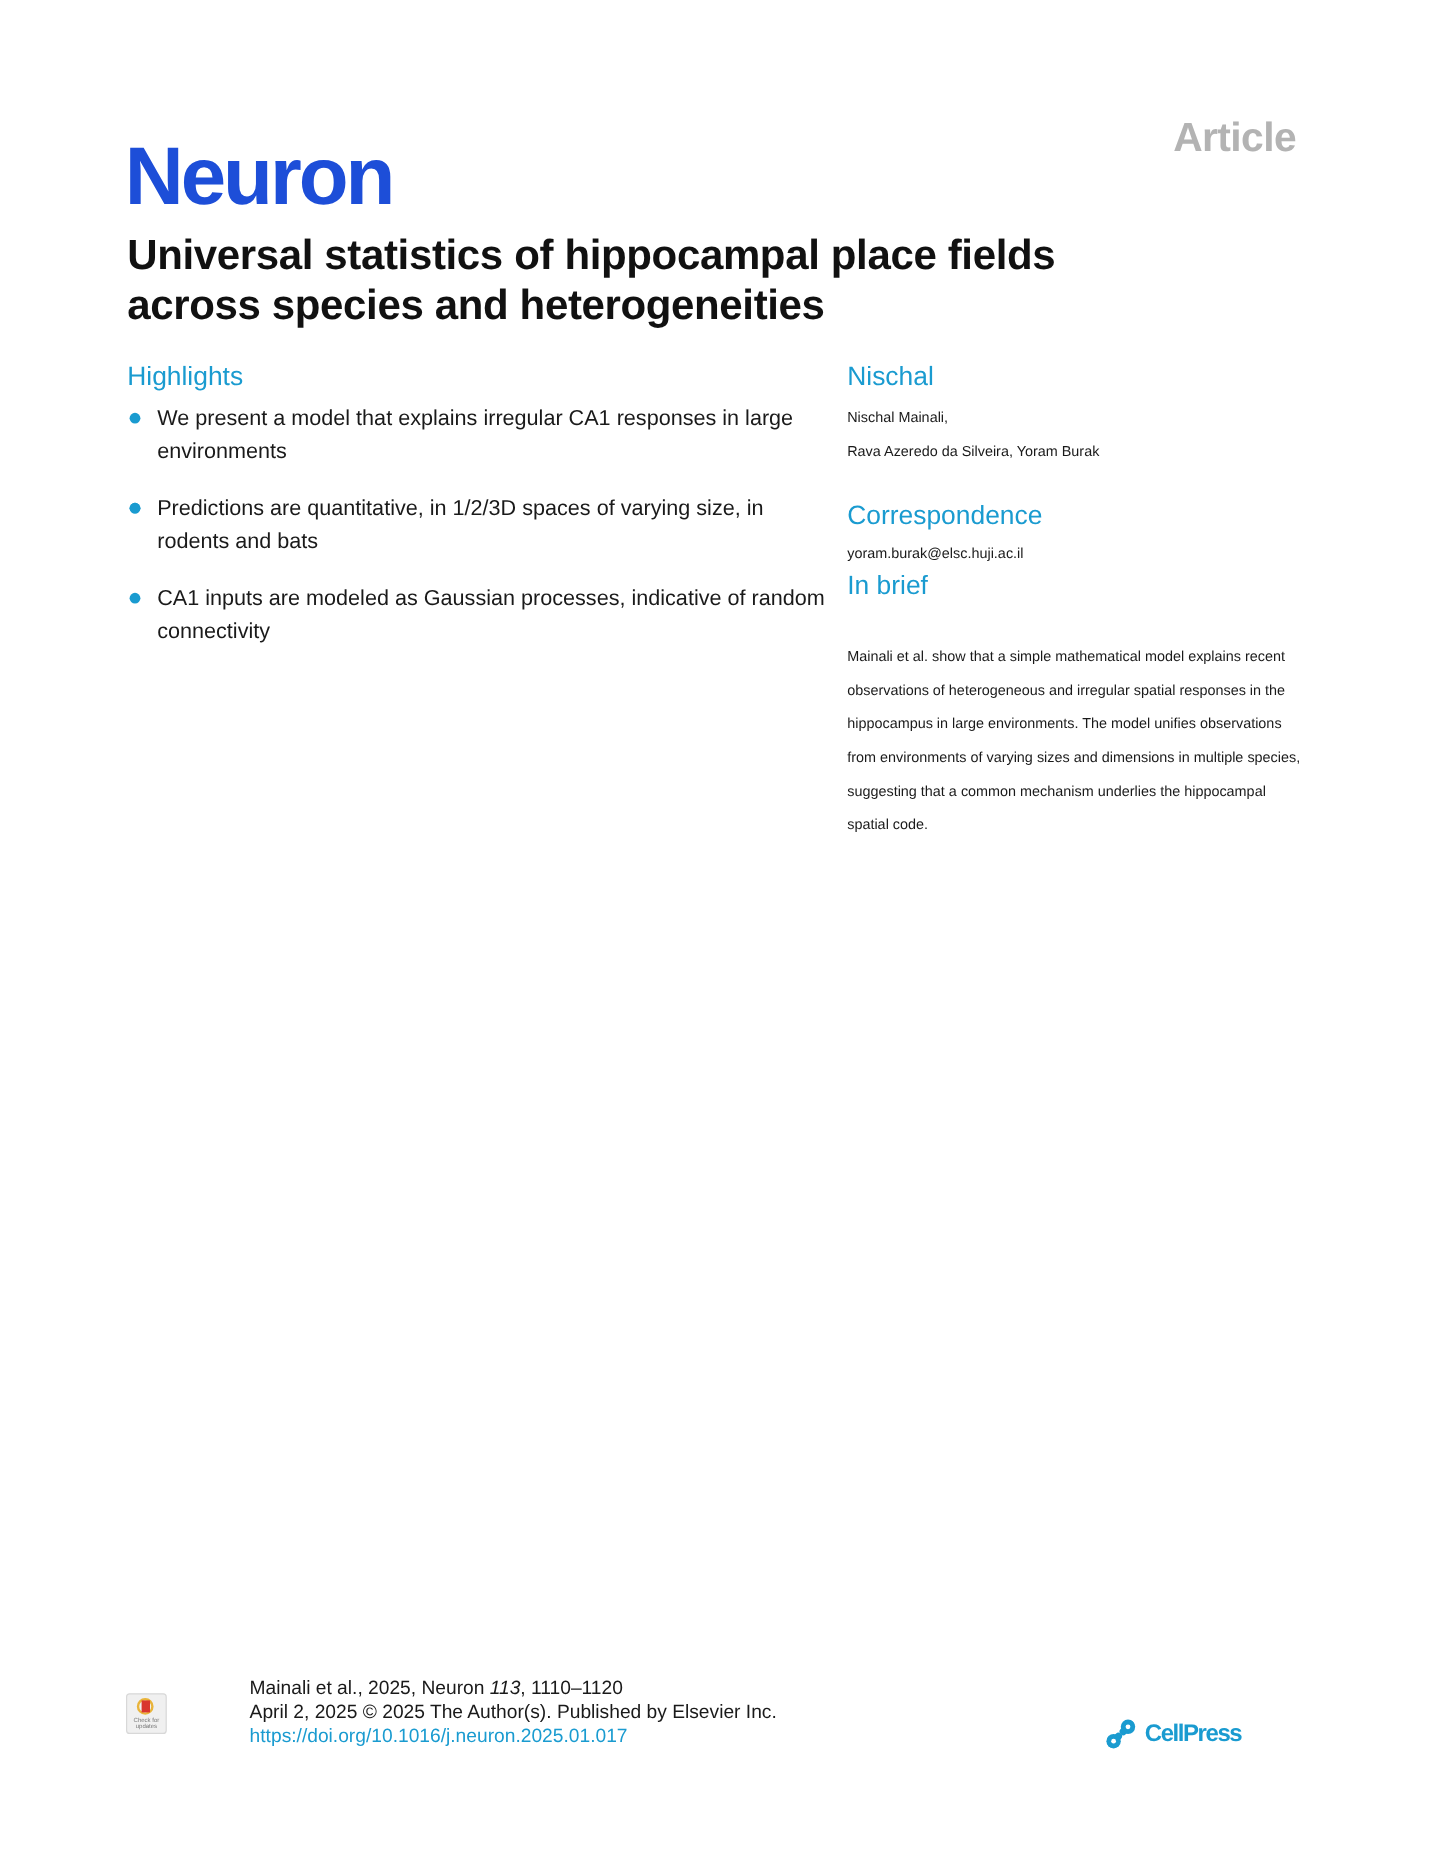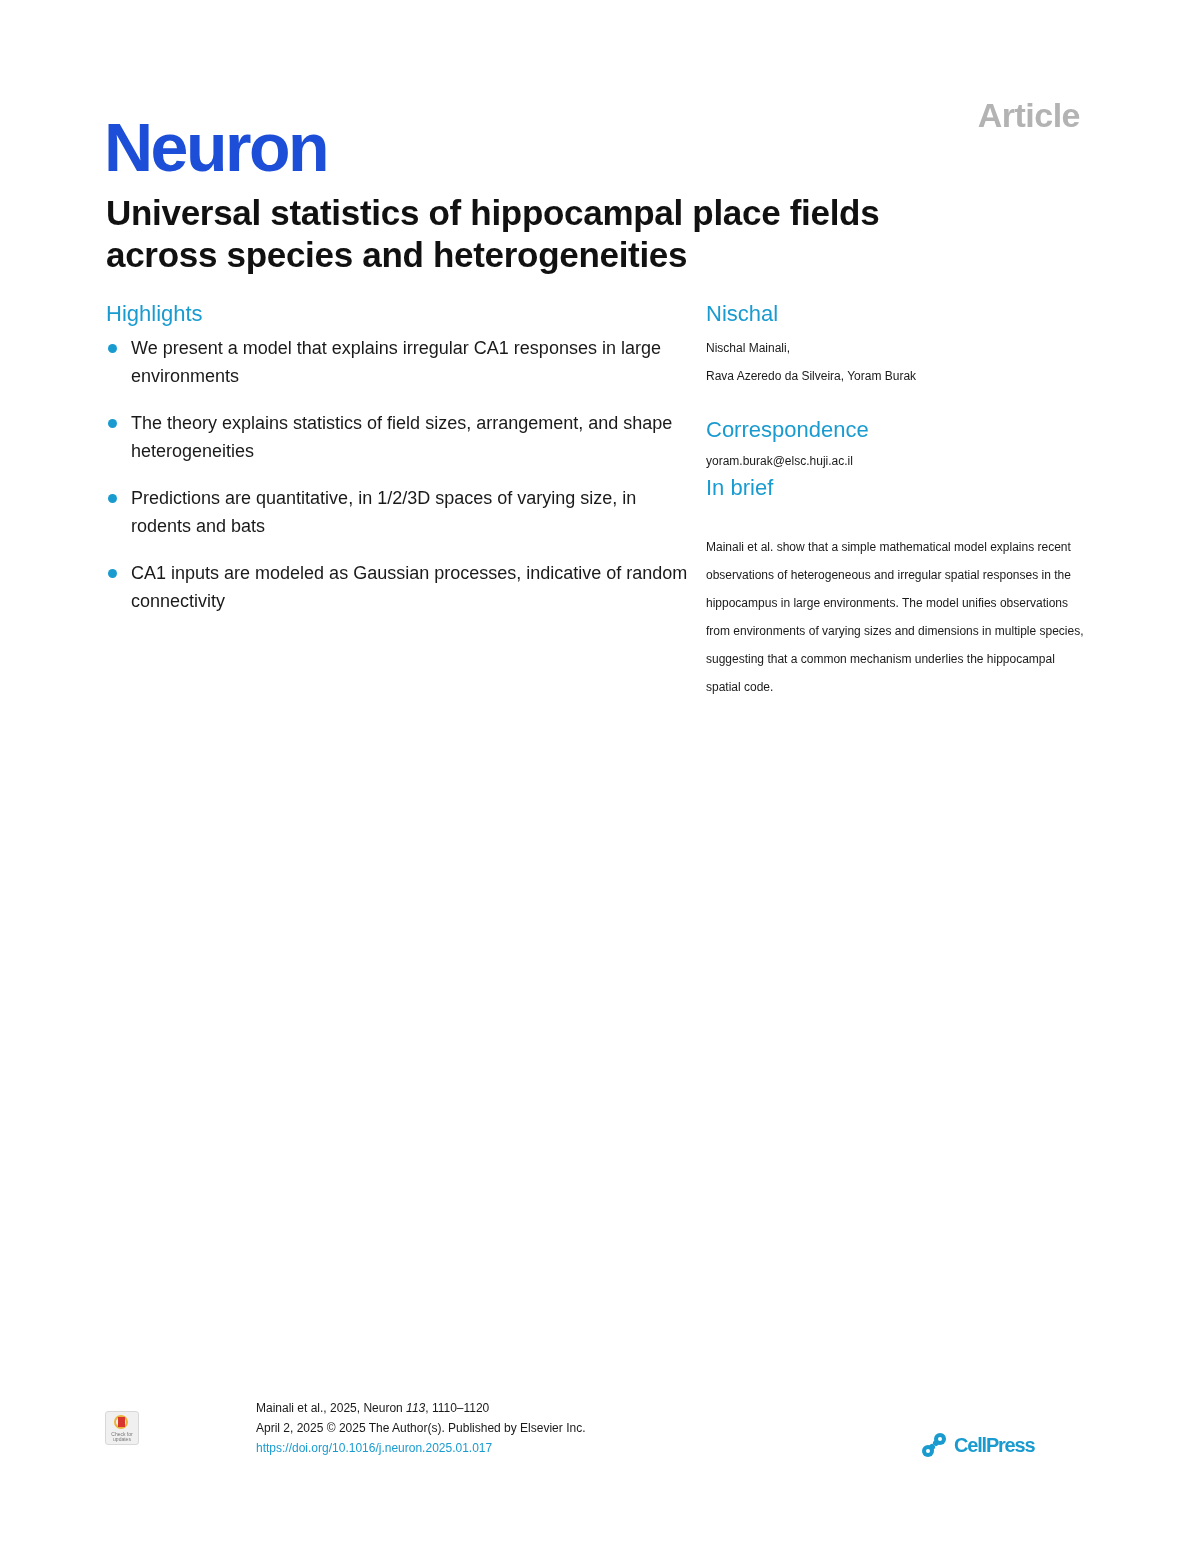--- a/index.html
+++ b/index.html
@@ -14,21 +14,21 @@
     .highlights li { position: relative; padding-left: 25px; font-size: 18px; line-height: 28px; margin-bottom: 19px; color: #1a1a1a; }
     .highlights li .dot { position: absolute; left: 2px; top: 10px; width: 9px; height: 9px; border-radius: 50%; background: #1a9bd0; }
     .right-col { left: 706px; width: 390px; }
     .rc-text { font-size: 12px; line-height: 28px; color: #1a1a1a; }
     .authors-h { top: 300px; }
     .authors { top: 334px; }
     .corr-h { top: 416px; }
     .corr { top: 447px; }
     .brief-h { top: 474px; }
     .brief { top: 533px; width: 380px; }
-    .footer { left: 208px; top: 1398px; font-size: 12px; line-height: 20px; color: #1a1a1a; margin-left: 48px; }
+    .footer { left: 208px; top: 1398px; font-size: 16px; line-height: 20px; color: #1a1a1a; }
     .footer .doi { color: #1a9bd0; }
     .check-badge { left: 105px; top: 1411px; width: 32px; height: 32px; background: #f0f0f0; border: 1px solid #d8d8d8; border-radius: 3px; }
     .check-badge .ring { position: absolute; left: 8px; top: 3px; width: 14px; height: 14px; border-radius: 50%; border: 2px solid #e9b43a; box-sizing: border-box; }
     .check-badge .flag { position: absolute; left: 12px; top: 5px; width: 7px; height: 10px; background: #d9352f; }
     .check-badge .cap { position: absolute; left: 2px; top: 20px; width: 28px; font-size: 5px; line-height: 5px; text-align: center; color: #777; }
     .cellpress { left: 918px; top: 1428px; height: 34px; display: flex; align-items: center; }
     .cellpress svg { width: 32px; height: 32px; margin-right: 4px; }
     .cellpress .name { font-size: 20px; font-weight: bold; color: #1a9bd0; letter-spacing: -1.2px; }
   </style>
 </head>
@@ -38,21 +38,21 @@
 <div class="abs journal">Neuron</div>
 
 <div class="abs title">
   <div>Universal statistics of hippocampal place fields</div>
   <div>across species and heterogeneities</div>
 </div>
 
 <div class="abs section-h hl-head">Highlights</div>
 <ul class="abs highlights">
   <li><span class="dot"></span><span>We present a model that explains irregular CA1 responses in large environments</span></li>
-  <li><span class="dot"></span><span>The theory explains statistics of field sizes, arrangement, and shape heterogeneities</span></li>
+  <li><span class="dot"></span></li>
   <li><span class="dot"></span><span>Predictions are quantitative, in 1/2/3D spaces of varying size, in rodents and bats</span></li>
   <li><span class="dot"></span><span>CA1 inputs are modeled as Gaussian processes, indicative of random connectivity</span></li>
 </ul>
 
 <div class="abs right-col section-h authors-h">Nischal</div>
 <div class="abs right-col rc-text authors">
   <div>Nischal Mainali,</div>
   <div>Rava Azeredo da Silveira, Yoram Burak</div>
 </div>
 

